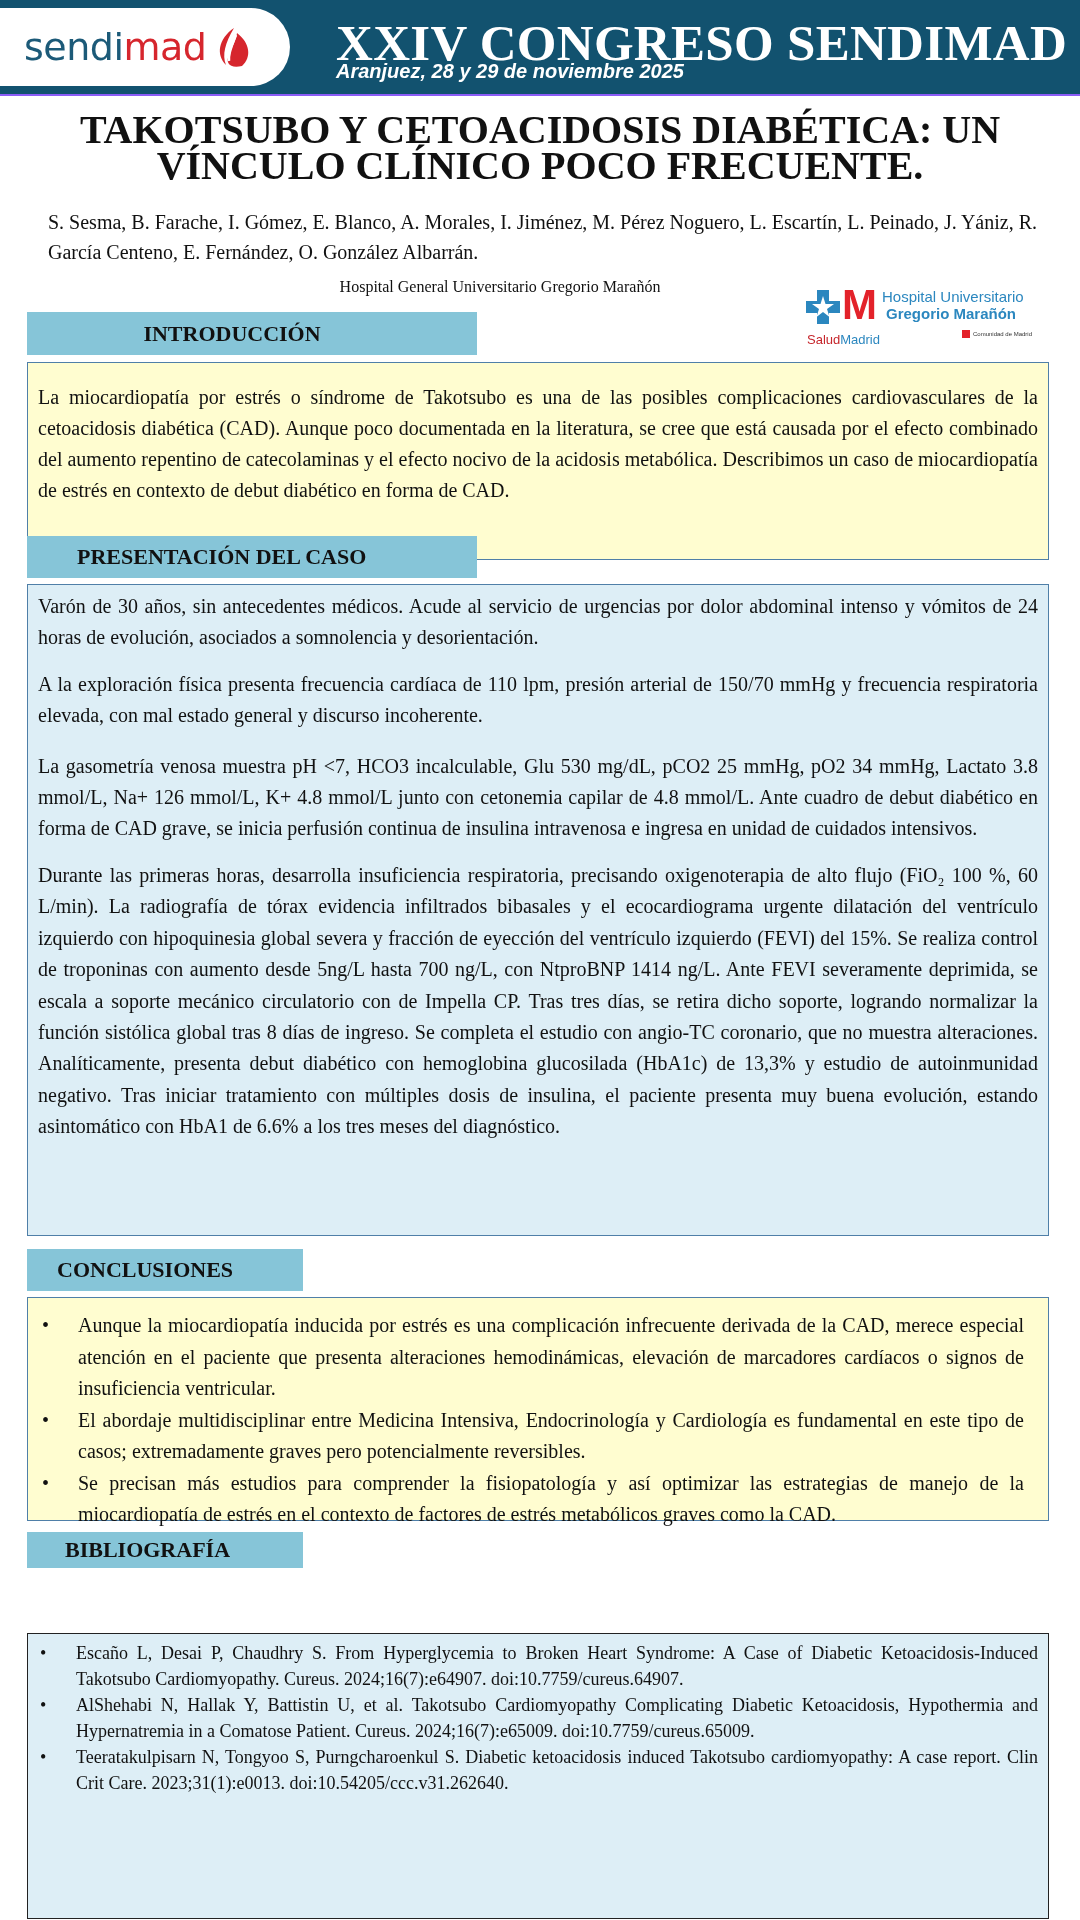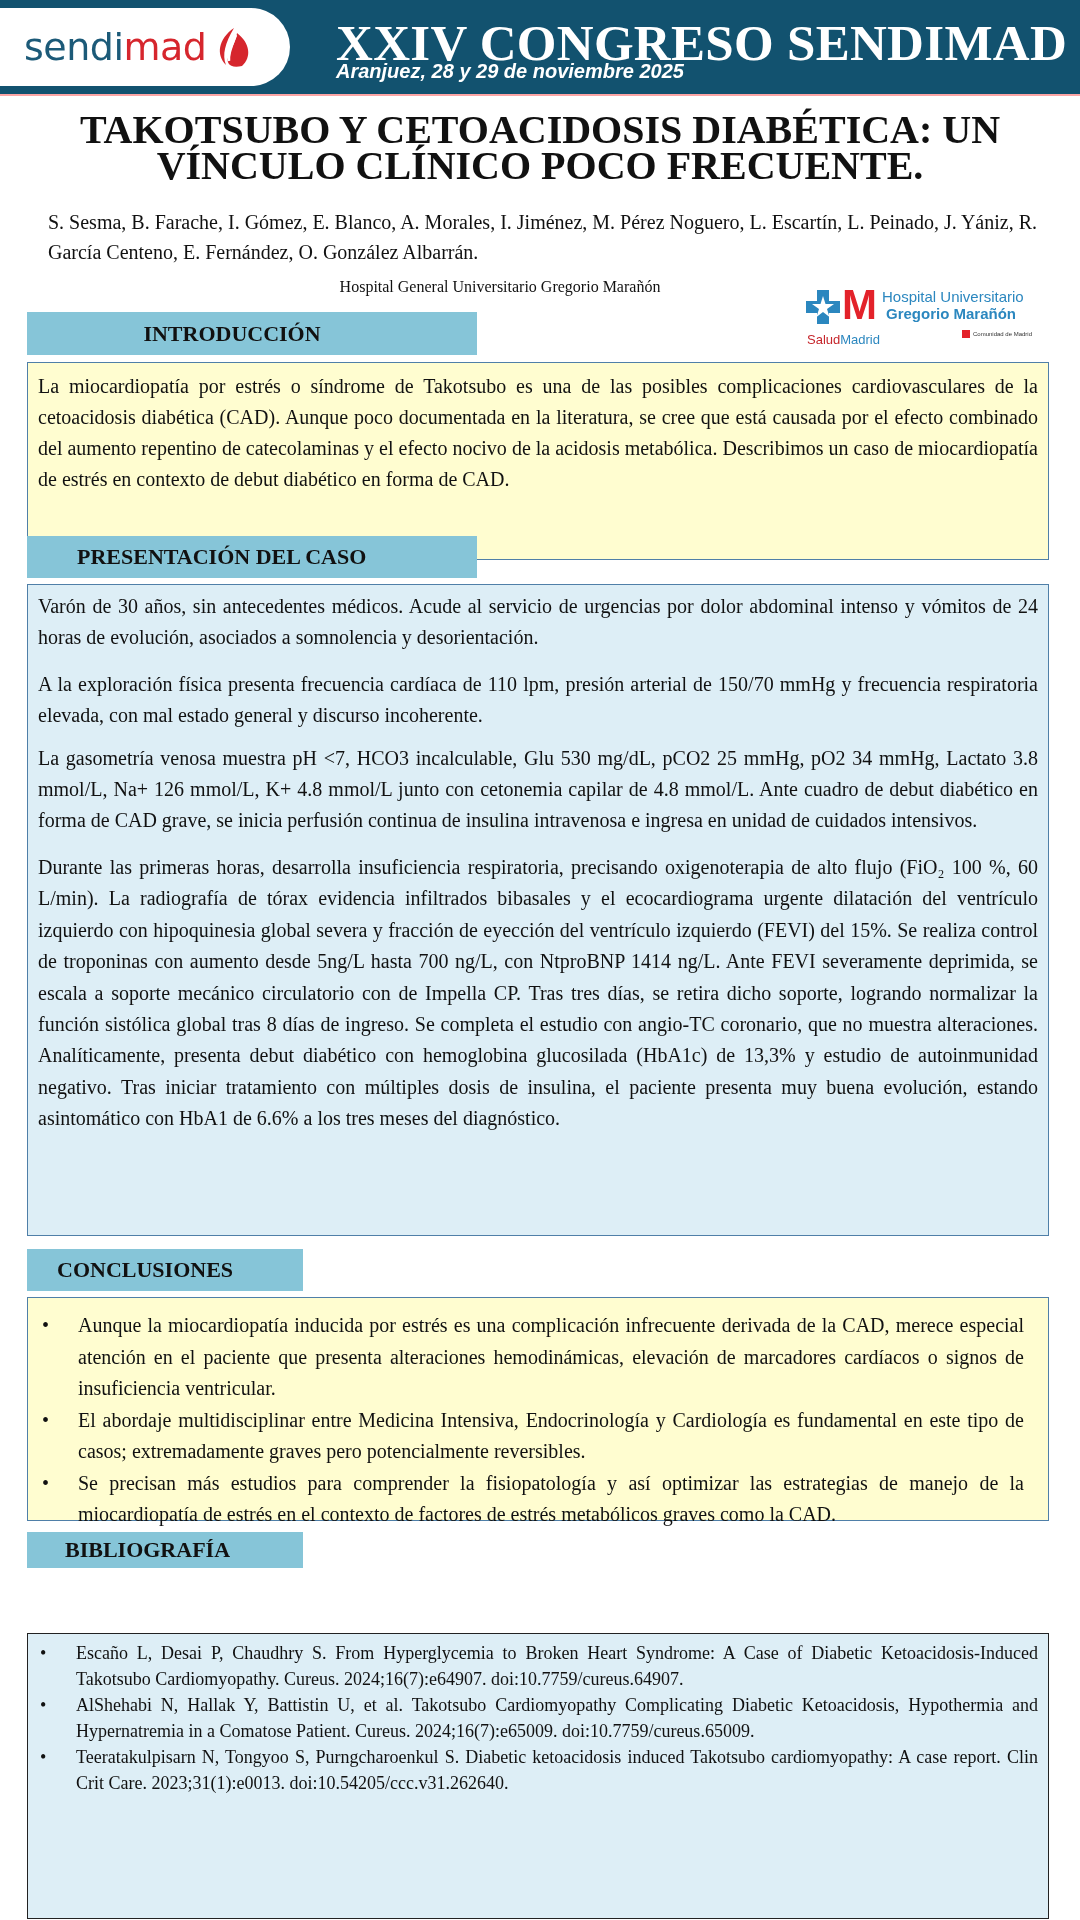--- a/index.html
+++ b/index.html
@@ -1,20 +1,20 @@
 <!DOCTYPE html>
 <html><head>
 <meta charset="utf-8">
 <style>
   * { box-sizing: border-box; margin: 0; padding: 0; }
   html, body { width: 1080px; height: 1920px; background: #ffffff; overflow: hidden; }
   body { position: relative; font-family: "Liberation Serif", serif; color: #111; }
 
   
-  .banner { position: absolute; left: 0; top: 0; width: 1080px; height: 96px; background: #12526f; border-bottom: 2px solid #fca5a5; text-align: right; }
+  .banner { position: absolute; left: 0; top: 0; width: 1080px; height: 96px; background: #12526f; border-bottom: 2px solid #8b5cf6; text-align: right; }
   .logo-pill { position: absolute; left: 0; top: 8px; width: 290px; height: 78px; background: #fff; border-radius: 0 40px 40px 0; display: flex; align-items: center; padding-left: 24px; }
   .logo-text { font-family: "DejaVu Sans", sans-serif; font-size: 38px; letter-spacing: -0.5px; line-height: 1; }
   .logo-text .a { color: #1c5a78; }
   .logo-text .b { color: #d6262d; }
   .logo-mark { margin-left: 6px; width: 44px; height: 44px; }
   .banner-title { position: absolute; left: 336px; top: 14px; color: #fff; font-family: Liberation Serif, serif; font-weight: bold; font-size: 51px; letter-spacing: 0.3px; }
   .banner-sub { position: absolute; left: 336px; top: 60px; color: #fff; font-family: "Liberation Sans", sans-serif; font-weight: bold; font-style: italic; font-size: 20px; }
 
   
   .title { position: absolute; left: 60px; top: 112px; width: 960px; text-align: center; font-weight: bold; font-size: 40px; line-height: 36px; }
@@ -75,30 +75,30 @@
   <span class="h2">Gregorio Marañón</span>
   <span class="cm">
       <i></i>
       <span>Comunidad de Madrid</span>
     </span>
 </div>
 
 <div class="sec-head" style="top:312px; width:450px; height:43px; justify-content:center; padding-right:40px;">
   <span>INTRODUCCIÓN</span>
 </div>
-<div class="sec-box yellow" style="top:362px; height:198px; padding-top:8px;">
+<div class="sec-box yellow" style="top:362px; height:198px; padding-top:19px;">
   <p style="line-height:31px;">La miocardiopatía por estrés o síndrome de Takotsubo es una de las posibles complicaciones cardiovasculares de la cetoacidosis diabética (CAD). Aunque poco documentada en la literatura, se cree que está causada por el efecto combinado del aumento repentino de catecolaminas y el efecto nocivo de la acidosis metabólica. Describimos un caso de miocardiopatía de estrés en contexto de debut diabético en forma de CAD.</p>
 </div>
 
 <div class="sec-head" style="top:536px; width:450px; height:42px; padding-left:50px;">
   <span>PRESENTACIÓN DEL CASO</span>
 </div>
 <div class="sec-box blue" style="top:584px; height:652px; padding-top:6px;">
   <p style="line-height:31px; margin-bottom:16px;">Varón de 30 años, sin antecedentes médicos. Acude al servicio de urgencias por dolor abdominal intenso y vómitos de 24 horas de evolución, asociados a somnolencia y desorientación.</p>
-  <p style="line-height:31px; margin-bottom:12px;">A la exploración física presenta frecuencia cardíaca de 110 lpm, presión arterial de 150/70 mmHg y frecuencia respiratoria elevada, con mal estado general y discurso incoherente.</p>
+  <p style="line-height:31px; margin-bottom:20px;">A la exploración física presenta frecuencia cardíaca de 110 lpm, presión arterial de 150/70 mmHg y frecuencia respiratoria elevada, con mal estado general y discurso incoherente.</p>
   <p style="line-height:31px; margin-bottom:16px;">La gasometría venosa muestra pH &lt;7, HCO3 incalculable, Glu 530 mg/dL, pCO2 25 mmHg, pO2 34 mmHg, Lactato 3.8 mmol/L, Na+ 126 mmol/L, K+ 4.8 mmol/L junto con cetonemia capilar de 4.8 mmol/L. Ante cuadro de debut diabético en forma de CAD grave, se inicia perfusión continua de insulina intravenosa e ingresa en unidad de cuidados intensivos.</p>
   <p style="line-height:31.4px;">Durante las primeras horas, desarrolla insuficiencia respiratoria, precisando oxigenoterapia de alto flujo (FiO₂ 100 %, 60 L/min). La radiografía de tórax evidencia infiltrados bibasales y el ecocardiograma urgente dilatación del ventrículo izquierdo con hipoquinesia global severa y fracción de eyección del ventrículo izquierdo (FEVI) del 15%. Se realiza control de troponinas con aumento desde 5ng/L hasta 700 ng/L, con NtproBNP 1414 ng/L. Ante FEVI severamente deprimida, se escala a soporte mecánico circulatorio con de Impella CP. Tras tres días, se retira dicho soporte, logrando normalizar la función sistólica global tras 8 días de ingreso. Se completa el estudio con angio-TC coronario, que no muestra alteraciones. Analíticamente, presenta debut diabético con hemoglobina glucosilada (HbA1c) de 13,3% y estudio de autoinmunidad negativo. Tras iniciar tratamiento con múltiples dosis de insulina, el paciente presenta muy buena evolución, estando asintomático con HbA1 de 6.6% a los tres meses del diagnóstico.</p>
 </div>
 
 <div class="sec-head" style="top:1249px; width:276px; height:42px; padding-left:30px;">
   <span>CONCLUSIONES</span>
 </div>
 <div class="sec-box yellow" style="top:1297px; height:224px; padding:12px 24px 8px 12px;">
   <ul class="bul" style="line-height:31.5px;">
     <li>Aunque la miocardiopatía inducida por estrés es una complicación infrecuente derivada de la CAD, merece especial atención en el paciente que presenta alteraciones hemodinámicas, elevación de marcadores cardíacos o signos de insuficiencia ventricular.</li>

